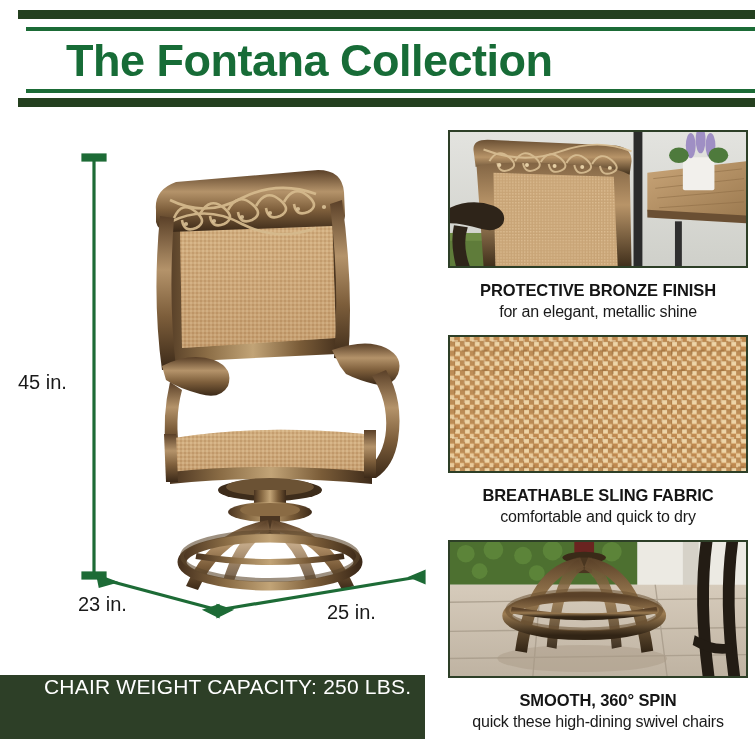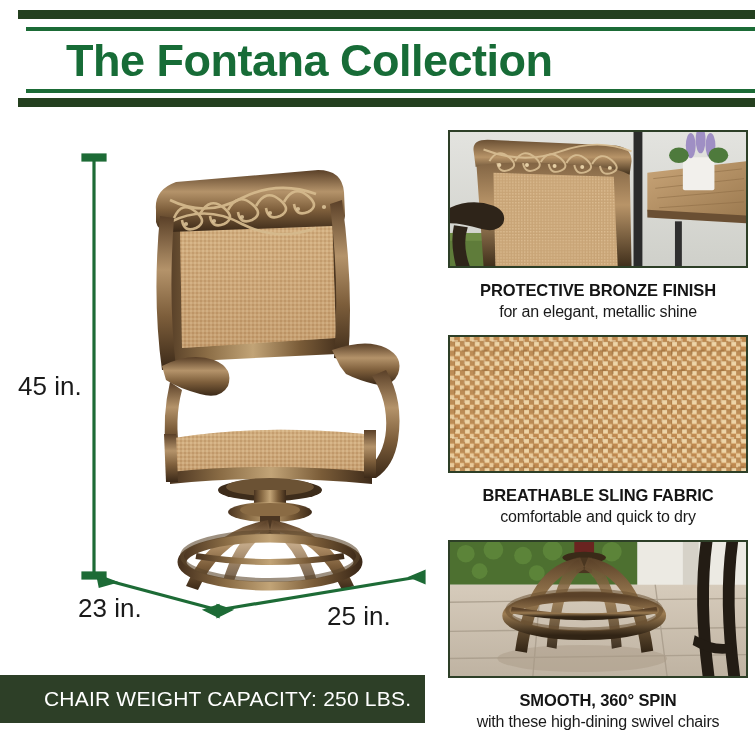--- a/index.html
+++ b/index.html
@@ -70,37 +70,37 @@
 
   
   .dim-svg {
     position: absolute;
     left: 0; top: 0;
     width: 440px; height: 540px;
     pointer-events: none;
   }
   .dim-label {
     position: absolute;
-    font-size: 26px;
+    font-size: 20px;
     color: #1a1a1a;
     letter-spacing: 0px;
     white-space: nowrap;
   }
   .dim-h { left: 18px; top: 261px; }
   .dim-26 { left: 78px; top: 483px; }
   .dim-25 { left: 283px; top: 491px; margin-left: 44px; }
 
   
   .capacity-bar {
     position: absolute;
     left: 0; top: 565px;
-    width: 425px; height: 48px;
+    width: 425px; height: 64px;
     background: #2d3f27;
     display: flex;
-    align-items: center;
+    align-items: flex-start;
   }
   .capacity-text {
     color: #ffffff;
     font-size: 21px;
     font-weight: normal;
     letter-spacing: 0.2px;
     margin-left: 44px;
     white-space: nowrap;
   }
 
@@ -449,16 +449,16 @@
         <ellipse cx="136" cy="76" rx="78" ry="20" fill="none" stroke="url(#f3br)" stroke-width="10"></ellipse>
         <ellipse cx="136" cy="70" rx="78" ry="20" fill="none" stroke="#6a5032" stroke-width="4" opacity="0.55"></ellipse>
         <path d="M62 70 Q136 84 210 70" fill="none" stroke="url(#f3br)" stroke-width="7"></path>
 
         <path d="M254 0 Q246 60 256 138 L268 138 Q258 60 266 0 Z" fill="#231c14"></path>
         <path d="M280 0 Q272 60 282 138 L294 138 Q284 60 292 0 Z" fill="#231c14"></path>
         <path d="M248 96 Q268 108 286 104 L286 114 Q266 118 246 106 Z" fill="#231c14"></path>
       </svg>
     </div>
     <div class="feature-title">SMOOTH, 360° SPIN</div>
-    <div class="feature-sub">with these high-dining swivel chairs</div>
+    <div class="feature-sub">quick these high-dining swivel chairs</div>
   </div>
 
 </div>
 
 </body></html>

